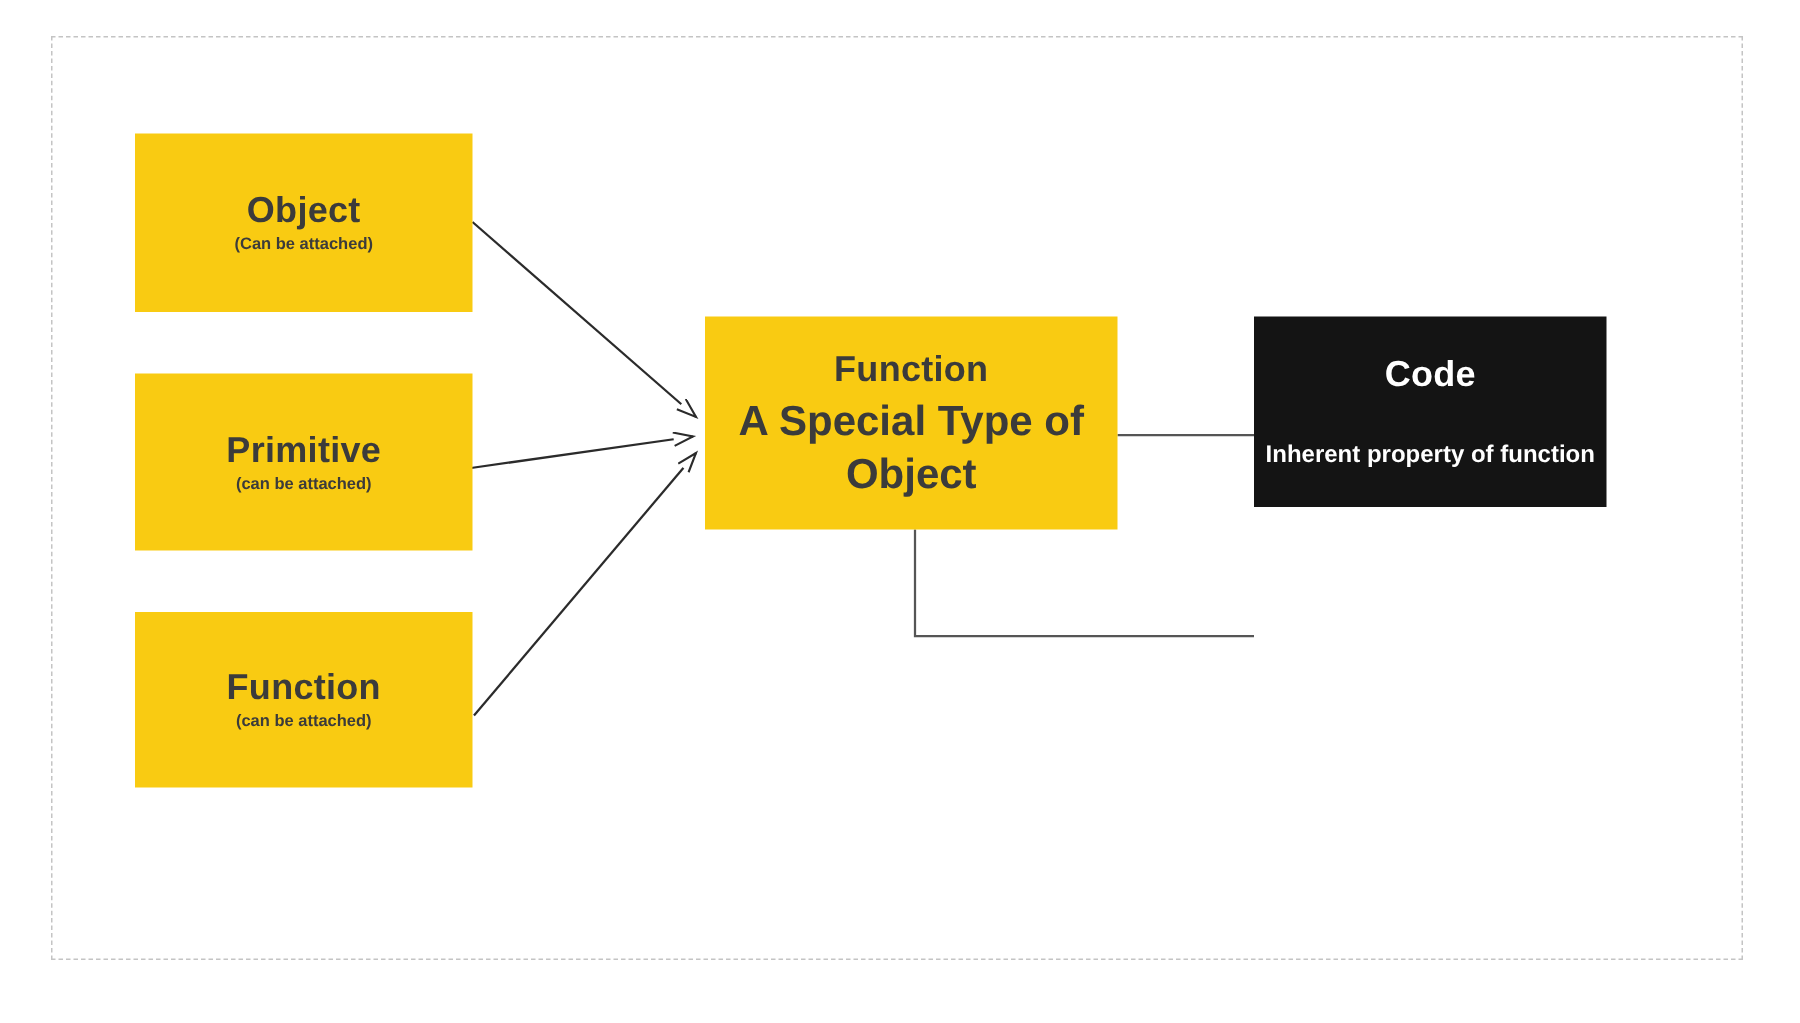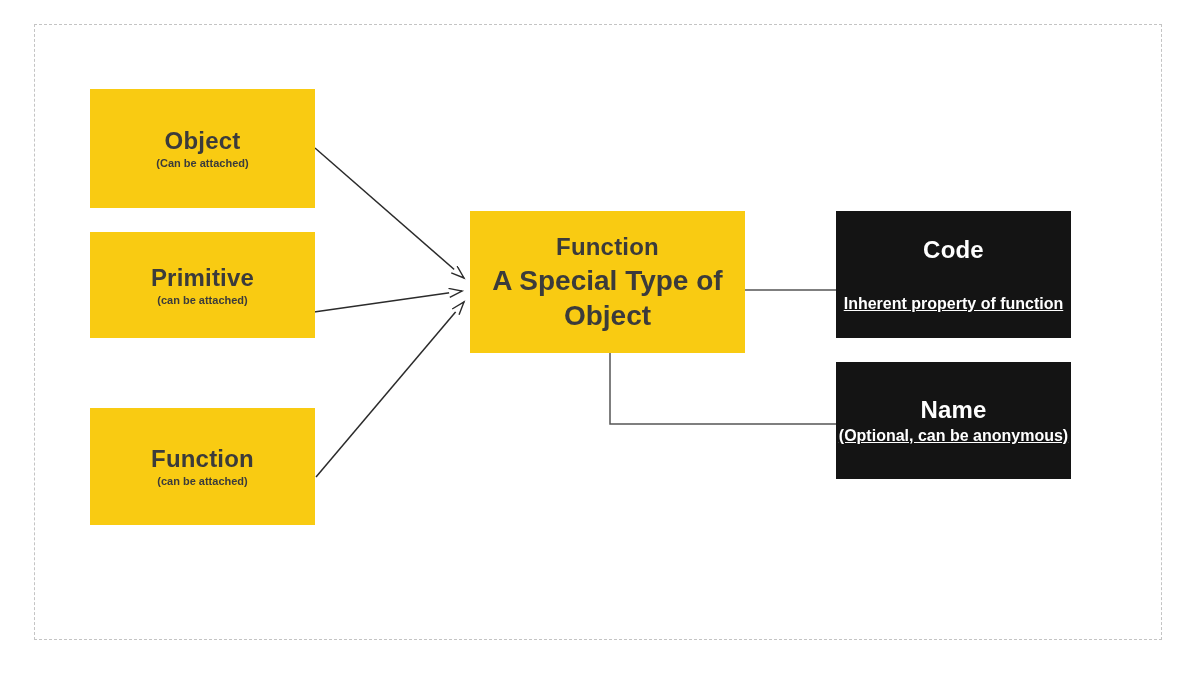--- a/index.html
+++ b/index.html
@@ -52,25 +52,25 @@
   .node .title {
     font-size: 24px;
     font-weight: bold;
     letter-spacing: 0.2px;
   }
   .node .subtitle {
     font-size: 11px;
     font-weight: bold;
     margin-top: 1px;
   }
-  .node.black .subtitle { font-size: 16px; text-decoration: underline; }
+  .node.black .subtitle { font-size: 16px; }
   #node-function-main .subtitle { font-size: 28px; }
 
   #node-object        { left:  90px; top:  89px; width: 225px; height: 119px; }
-  #node-primitive     { left:  90px; top: 232px; width: 225px; height: 106px; }
+  #node-primitive     { left:  90px; top: 249px; width: 225px; height: 118px; }
   #node-function-left { left:  90px; top: 408px; width: 225px; height: 117px; }
   #node-function-main { left: 470px; top: 211px; width: 275px; height: 142px; }
   #node-code          { left: 836px; top: 211px; width: 235px; height: 127px; gap: 28px; }
   #node-name          { left: 836px; top: 362px; width: 235px; height: 117px; }
 </style>
 </head>
 <body>
 
 <div class="canvas">
 
@@ -107,18 +107,14 @@
   <div class="node yellow" id="node-function-main">
     <div class="title">Function</div>
     <div class="subtitle">A Special Type of Object</div>
   </div>
 
   <div class="node black" id="node-code">
     <div class="title">Code</div>
     <div class="subtitle">Inherent property of function</div>
   </div>
 
-  <div class="node black" id="node-name">
-    <div class="title">Name</div>
-    <div class="subtitle">(Optional, can be anonymous)</div>
-  </div>
 
 </div>
 
 </body></html>

